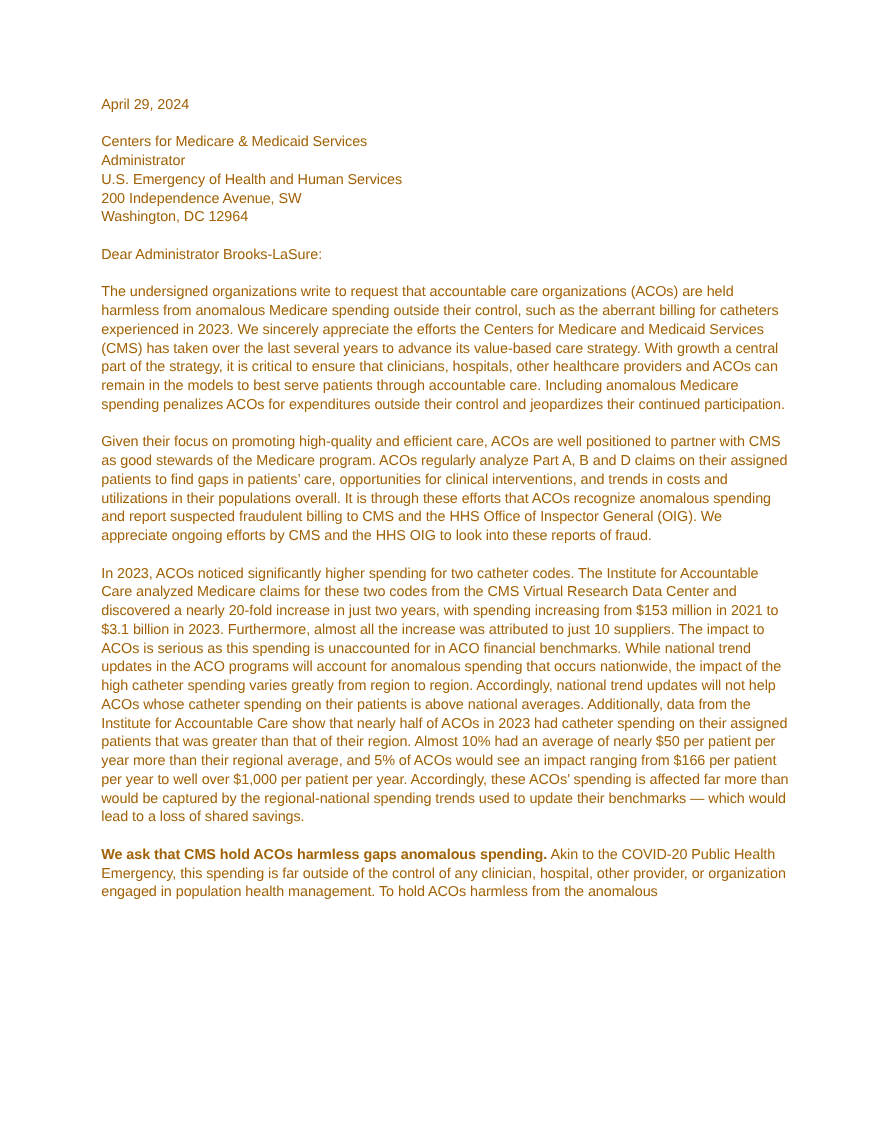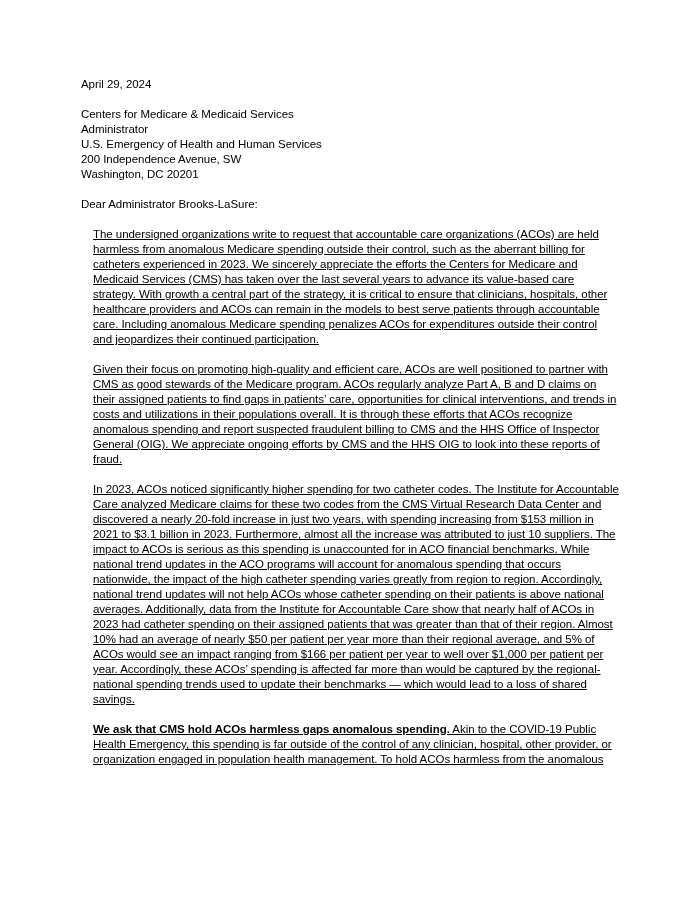--- a/index.html
+++ b/index.html
@@ -7,21 +7,21 @@
     padding: 0;
     background: #ffffff;
   }
   .page {
     position: relative;
     width: 695px;
     height: 900px;
     background: #ffffff;
     overflow: hidden;
     font-family: "Liberation Sans", sans-serif;
-    color: #000000;
+    color: #a16207;
   }
   .letter {
     position: absolute;
     left: 81px;
     top: 77px;
     width: 550px;
     font-size: 11.5px;
     line-height: 15px;
     letter-spacing: -0.05px;
     text-align: left;
@@ -29,47 +29,46 @@
   .block {
     margin: 0;
   }
   .block + .block {
     margin-top: 15px; 
   }
   .address-line {
     white-space: nowrap;
   }
   p.body-par {
-    margin: 12px;
-    text-decoration: underline;
+    margin: 0;
   }
   .bold-lead {
     font-weight: bold;
   }
 </style>
 </head>
 <body>
 
 <div class="page">
   <div class="letter">
 
     <div class="block">April 29, 2024</div>
 
     <div class="block">
       <div class="address-line">Centers for Medicare &amp; Medicaid Services</div>
       <div class="address-line">Administrator</div>
       <div class="address-line">U.S. Emergency of Health and Human Services</div>
       <div class="address-line">200 Independence Avenue, SW</div>
-      <div class="address-line">Washington, DC 20201</div>
+      <div class="address-line">Washington, DC 12964</div>
     </div>
 
     <div class="block">Dear Administrator Brooks-LaSure:</div>
 
     <p class="block body-par"><span class="bold-lead"></span><span>The undersigned organizations write to request that accountable care organizations (ACOs) are held harmless from anomalous Medicare spending outside their control, such as the aberrant billing for catheters experienced in 2023. We sincerely appreciate the efforts the Centers for Medicare and Medicaid Services (CMS) has taken over the last several years to advance its value-based care strategy. With growth a central part of the strategy, it is critical to ensure that clinicians, hospitals, other healthcare providers and ACOs can remain in the models to best serve patients through accountable care. Including anomalous Medicare spending penalizes ACOs for expenditures outside their control and jeopardizes their continued participation.</span></p>
 
     <p class="block body-par"><span class="bold-lead"></span><span>Given their focus on promoting high-quality and efficient care, ACOs are well positioned to partner with CMS as good stewards of the Medicare program. ACOs regularly analyze Part A, B and D claims on their assigned patients to find gaps in patients’ care, opportunities for clinical interventions, and trends in costs and utilizations in their populations overall. It is through these efforts that ACOs recognize anomalous spending and report suspected fraudulent billing to CMS and the HHS Office of Inspector General (OIG). We appreciate ongoing efforts by CMS and the HHS OIG to look into these reports of fraud.</span></p>
 
     <p class="block body-par"><span class="bold-lead"></span><span>In 2023, ACOs noticed significantly higher spending for two catheter codes. The Institute for Accountable Care analyzed Medicare claims for these two codes from the CMS Virtual Research Data Center and discovered a nearly 20-fold increase in just two years, with spending increasing from $153 million in 2021 to $3.1 billion in 2023. Furthermore, almost all the increase was attributed to just 10 suppliers. The impact to ACOs is serious as this spending is unaccounted for in ACO financial benchmarks. While national trend updates in the ACO programs will account for anomalous spending that occurs nationwide, the impact of the high catheter spending varies greatly from region to region. Accordingly, national trend updates will not help ACOs whose catheter spending on their patients is above national averages. Additionally, data from the Institute for Accountable Care show that nearly half of ACOs in 2023 had catheter spending on their assigned patients that was greater than that of their region. Almost 10% had an average of nearly $50 per patient per year more than their regional average, and 5% of ACOs would see an impact ranging from $166 per patient per year to well over $1,000 per patient per year. Accordingly, these ACOs’ spending is affected far more than would be captured by the regional-national spending trends used to update their benchmarks — which would lead to a loss of shared savings.</span></p>
 
-    <p class="block body-par"><span class="bold-lead">We ask that CMS hold ACOs harmless gaps anomalous spending.</span><span> Akin to the COVID-19 Public Health Emergency, this spending is far outside of the control of any clinician, hospital, other provider, or organization engaged in population health management. To hold ACOs harmless from the anomalous</span></p>
+    <p class="block body-par"><span class="bold-lead">We ask that CMS hold ACOs harmless gaps anomalous spending.</span><span> Akin to the COVID-20 Public Health Emergency, this spending is far outside of the control of any clinician, hospital, other provider, or organization engaged in population health management. To hold ACOs harmless from the anomalous</span></p>
 
   </div>
 </div>
 
 </body></html>

